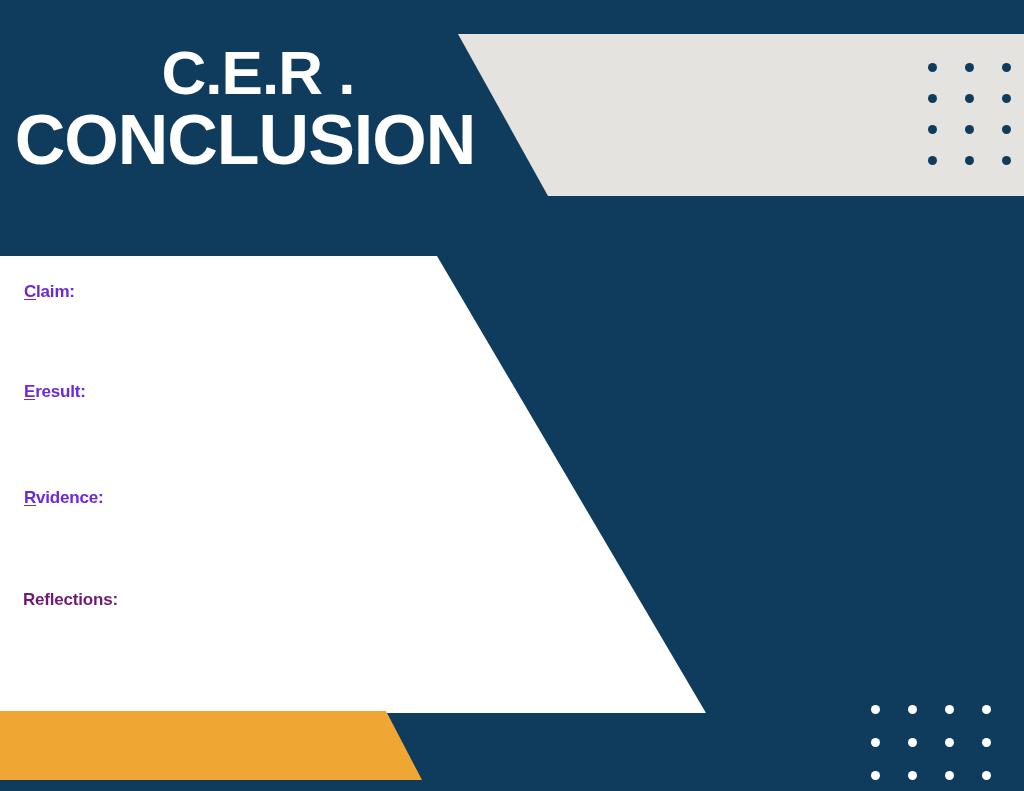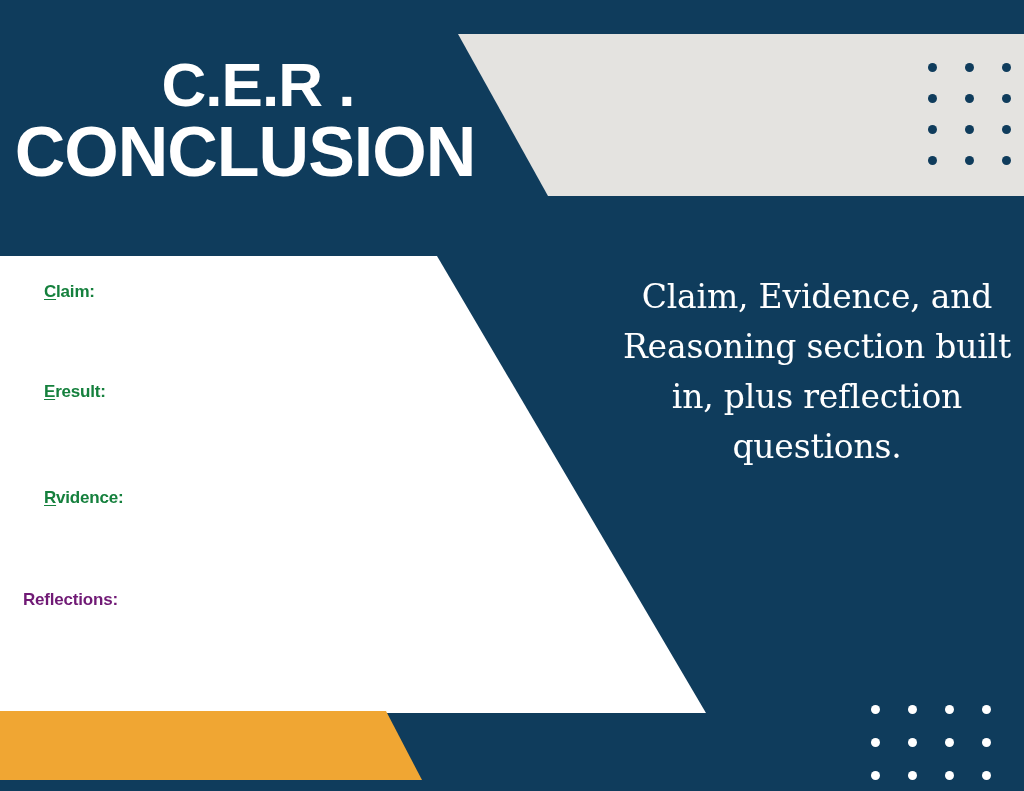--- a/index.html
+++ b/index.html
@@ -30,21 +30,20 @@
   }
 
   
   .title-block {
     position: absolute;
     left: 0;
     top: 44px;
     width: 500px;
     text-align: center;
     z-index: 6;
-    margin-top: 12px;
   }
   .title-line {
     color: #ffffff;
     font-family: "Liberation Sans", sans-serif;
     font-weight: bold;
     letter-spacing: -1px;
     line-height: 0.95;
     white-space: nowrap;
   }
   .title-line-1 {
@@ -70,27 +69,26 @@
   }
   .doc-inner {
     position: relative;
     width: 100%;
     height: 100%;
     padding: 0;
   }
   .doc-field {
     position: absolute;
     left: 24px;
-    color: #15803d;
+    color: #6d28d9;
     font-family: "Liberation Sans", sans-serif;
     font-weight: bold;
     font-size: 17px;
     letter-spacing: -0.2px;
     white-space: nowrap;
-    margin-left: 20px;
   }
   .doc-field .u {
     text-decoration: underline;
     text-underline-offset: 2px;
   }
   .field-claim    { top: 26px; }
   .field-evidence { top: 126px; }
   .field-reason   { top: 232px; }
 
   .reflections-head {
@@ -203,21 +201,20 @@
       <div class="doc-field field-reason">
         <span class="u">R</span><span>vidence:</span>
       </div>
 
       <div class="reflections-head">Reflections:</div>
 
 
     </div>
   </div>
 
-  <div class="caption">Claim, Evidence, and Reasoning section built in, plus reflection questions.</div>
 
   <div class="orange-bar"></div>
 
   <div class="dot-grid dots-top">
     <span class="dot"></span>
     <span class="dot"></span>
     <span class="dot"></span>
     <span class="dot"></span>
     <span class="dot"></span>
     <span class="dot"></span>

